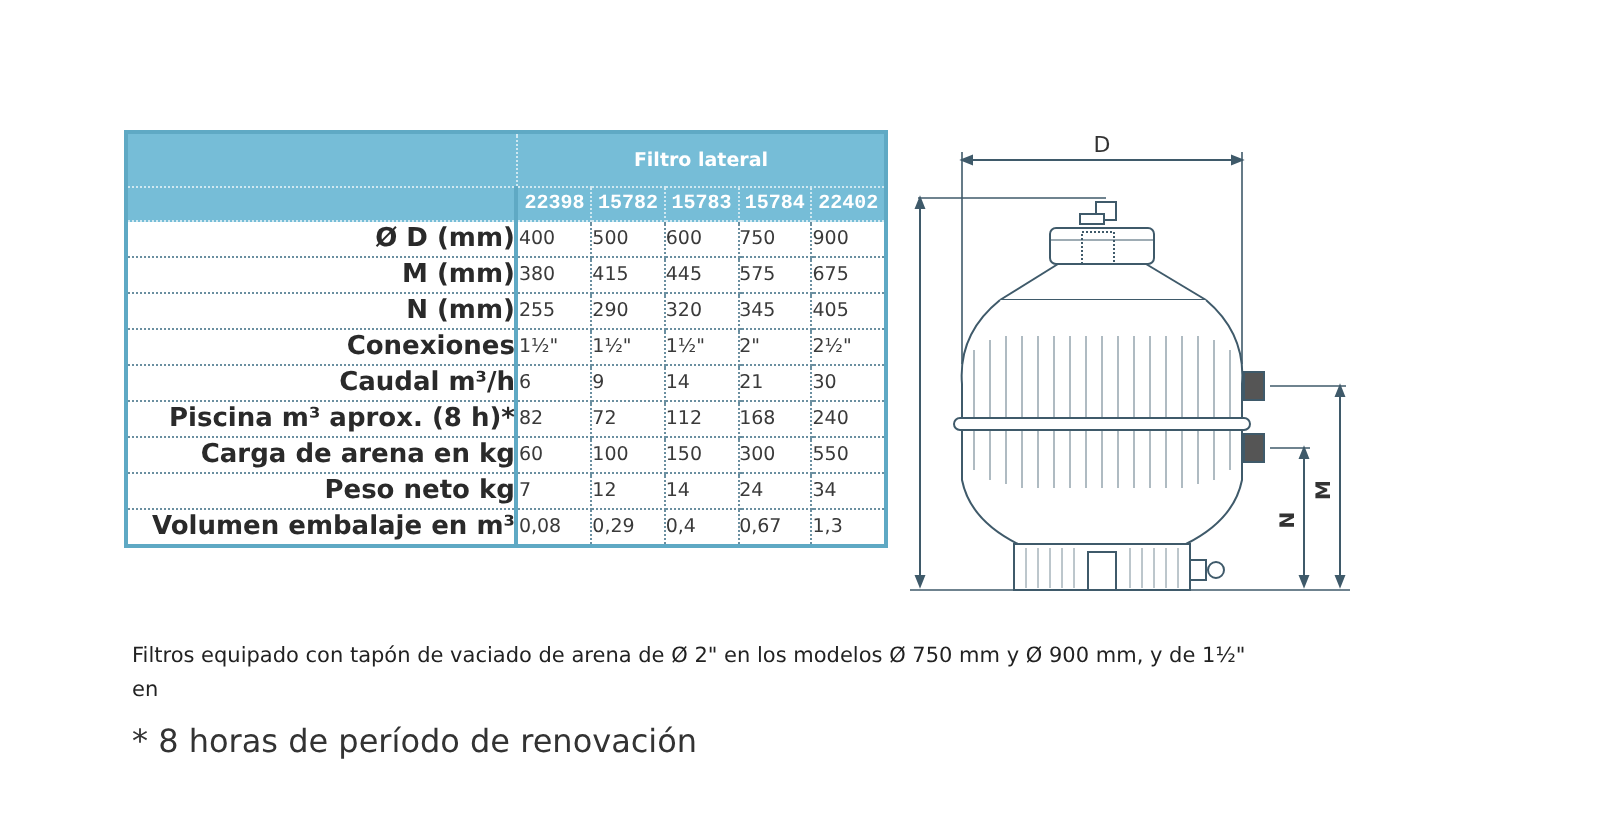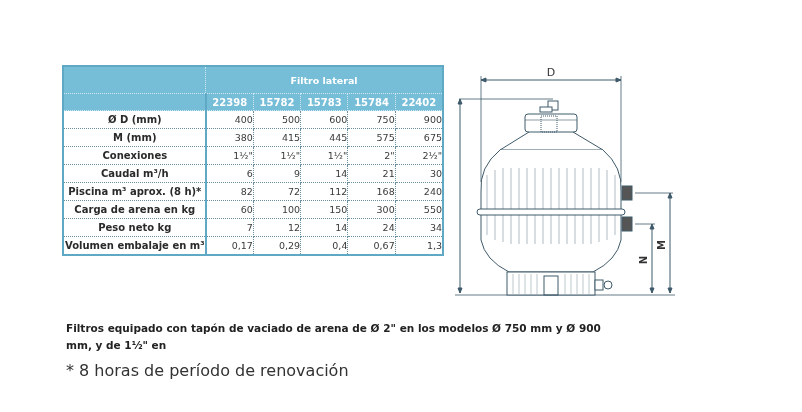--- a/index.html
+++ b/index.html
@@ -3,27 +3,27 @@
   <meta charset="utf-8">
   <style>
     html, body { margin:0; padding:0; background:#ffffff; }
     body { width:802px; height:412px; position:relative; overflow:hidden;
            font-family:"DejaVu Sans", "Liberation Sans", sans-serif; color:#2a2a2a; }
     .spec-table { position:absolute; left:62px; top:65px; width:382px;
                   border-collapse:collapse; border:2px solid #5fa9c4; font-size:9.5px; }
     .spec-table td, .spec-table th { border:1px dotted #6a8fa0; height:17px; padding:0; }
     .spec-table th { background:#76bdd7; color:#ffffff; font-weight:bold; border-color:#cfe8f1; }
     .spec-table .h-top th { height:26px; }
-    .spec-table .h-models th { height:16px; font-size:10px; text-align:center; }
+    .spec-table .h-models th { height:16px; font-size:10px; text-align:center;font-family:Liberation Mono, monospace; }
     .spec-table .corner { width:125px; }
-    .spec-table td.lbl { font-weight:bold; text-align:center; padding-left:1px; width:123px;
-                         border-right:2px solid #5fa9c4; font-size:10px; white-space:nowrap; }
-    .spec-table td.val { text-align:right; width:50px; color:#3a3a3a; }
+    .spec-table td.lbl { font-weight:bold; text-align:right; padding-left:12px; width:123px;
+                         border-right:2px solid #5fa9c4; font-size:13px; white-space:nowrap; }
+    .spec-table td.val { text-align:left; width:50px; color:#3a3a3a; }
     .spec-table tr.h-models th.corner { border-right:2px solid #5fa9c4; }
-    .notes { position:absolute; left:66px; top:320px; width:560px; font-size:10.5px; font-weight:bold;
+    .notes { position:absolute; left:66px; top:320px; width:560px; font-size:10.5px; font-weight:normal;
              line-height:17px; color:#222; }
     .footnote { position:absolute; left:66px; top:361px; font-size:16px; color:#333; }
     .diagram { position:absolute; left:455px; top:62px; width:230px; height:250px; }
   </style>
 </head>
 <body>
 
 <table class="spec-table">
   <tbody>
       <tr class="h-top">
@@ -48,20 +48,28 @@
   </tr>
   <tr>
     <td class="lbl">M (mm)</td>
     <td class="val">380</td>
     <td class="val">415</td>
     <td class="val">445</td>
     <td class="val">575</td>
     <td class="val">675</td>
   </tr>
   <tr>
+    <td class="lbl">N (mm)</td>
+    <td class="val">255</td>
+    <td class="val">290</td>
+    <td class="val">320</td>
+    <td class="val">345</td>
+    <td class="val">405</td>
+  </tr>
+  <tr>
     <td class="lbl">Conexiones</td>
     <td class="val">1½"</td>
     <td class="val">1½"</td>
     <td class="val">1½"</td>
     <td class="val">2"</td>
     <td class="val">2½"</td>
   </tr>
   <tr>
     <td class="lbl">Caudal m³/h</td>
     <td class="val">6</td>
@@ -89,21 +97,21 @@
   <tr>
     <td class="lbl">Peso neto kg</td>
     <td class="val">7</td>
     <td class="val">12</td>
     <td class="val">14</td>
     <td class="val">24</td>
     <td class="val">34</td>
   </tr>
   <tr>
     <td class="lbl">Volumen embalaje en m³</td>
-    <td class="val">0,17</td>
+    <td class="val">0,08</td>
     <td class="val">0,29</td>
     <td class="val">0,4</td>
     <td class="val">0,67</td>
     <td class="val">1,3</td>
   </tr>
 </tbody>
   </table>
 
 <div class="notes">
   <div>Filtros equipado con tapón de vaciado de arena de Ø 2" en los modelos Ø 750 mm y Ø 900 mm, y de 1½" en</div>

